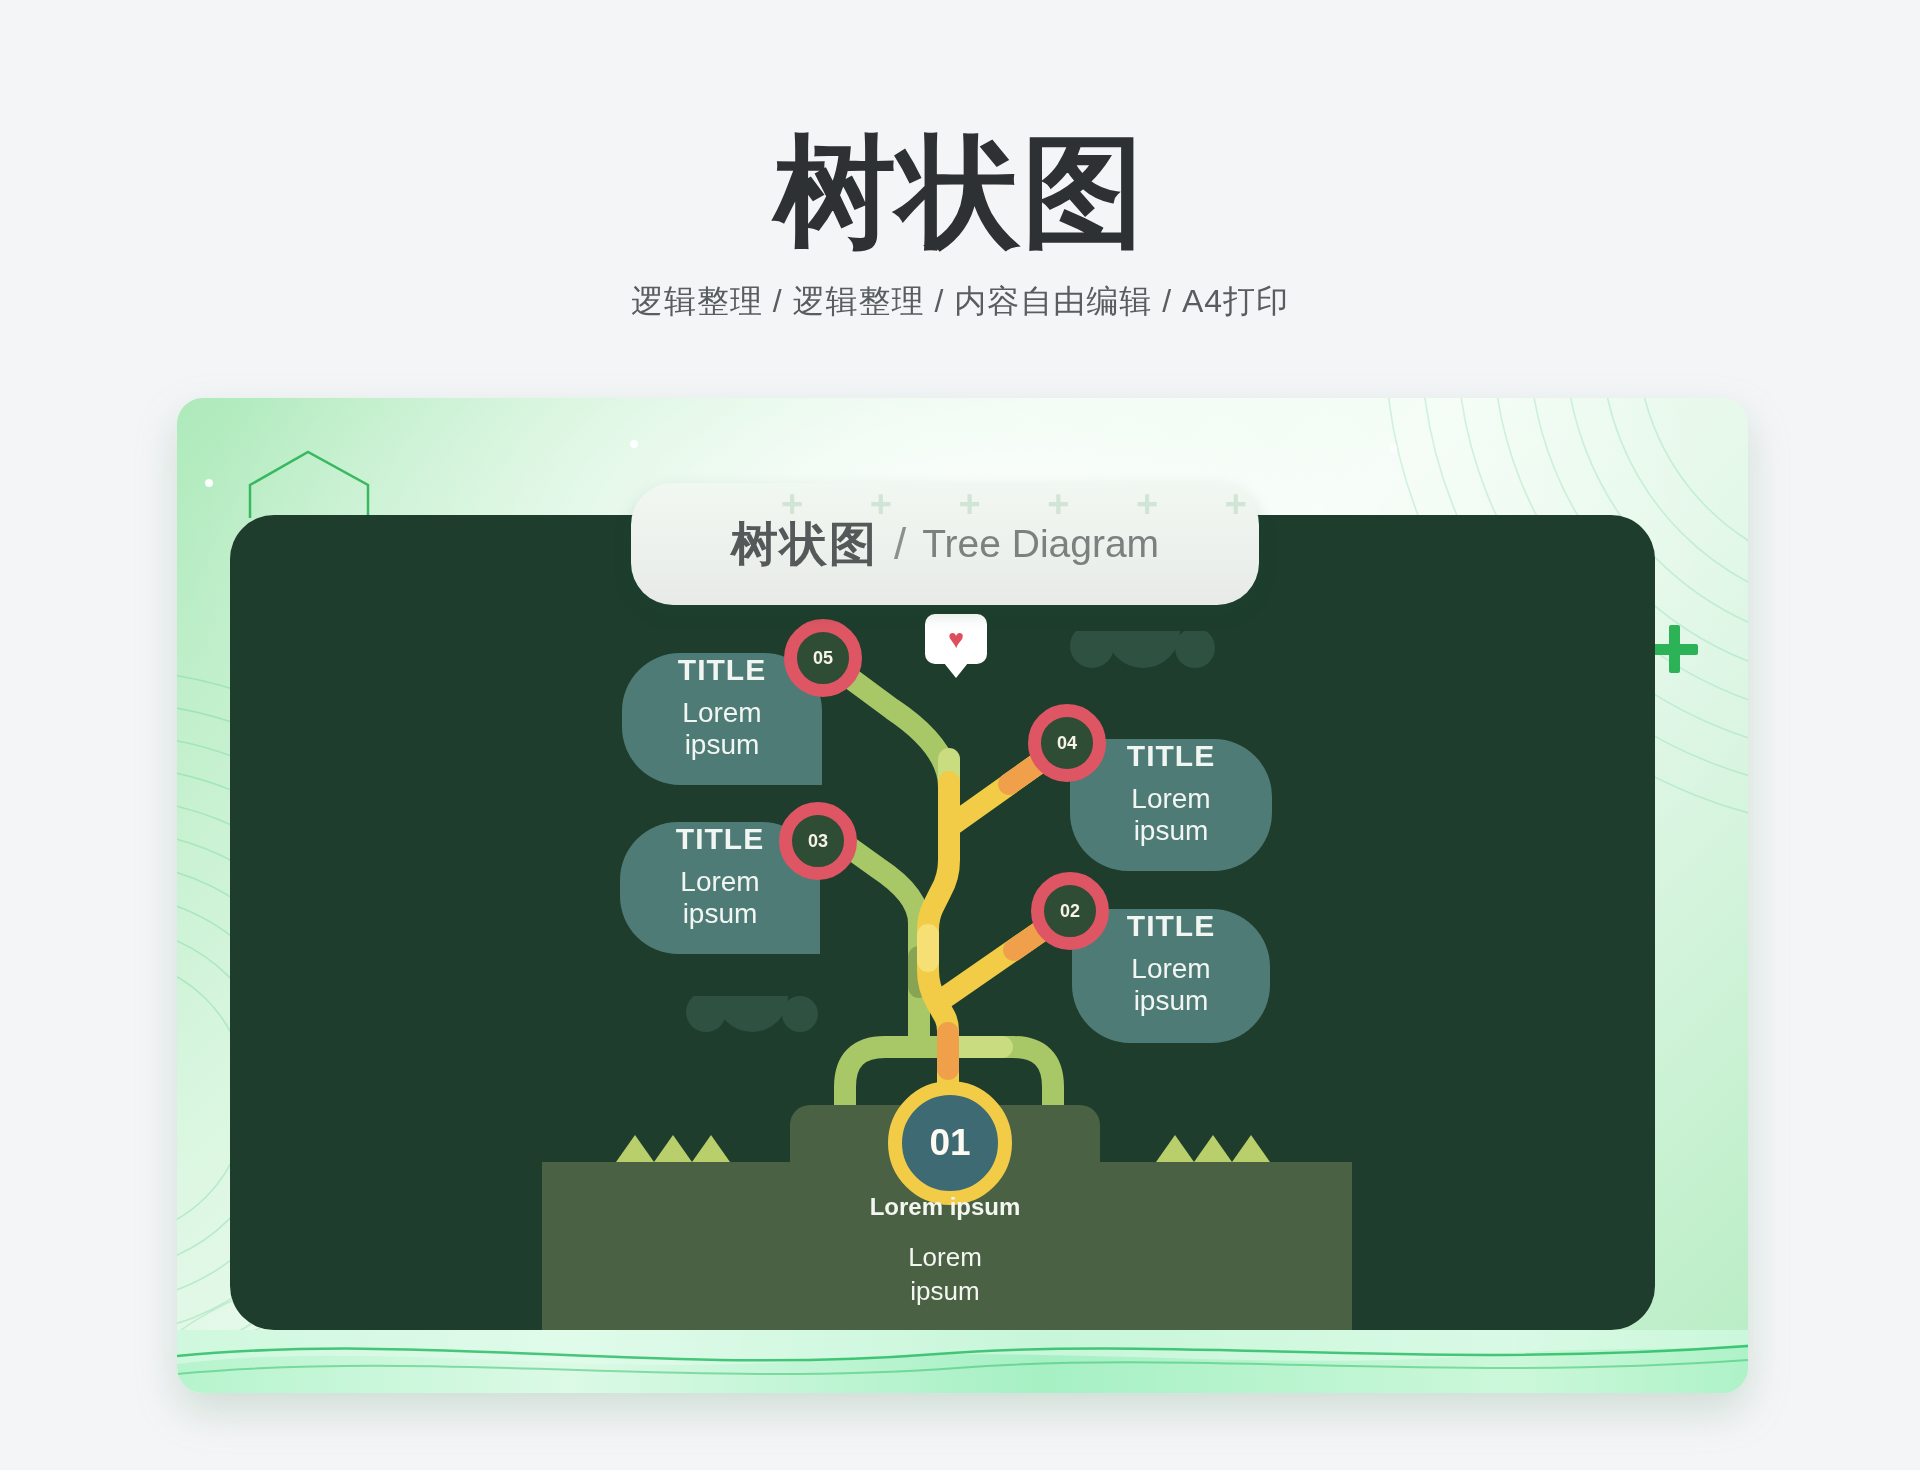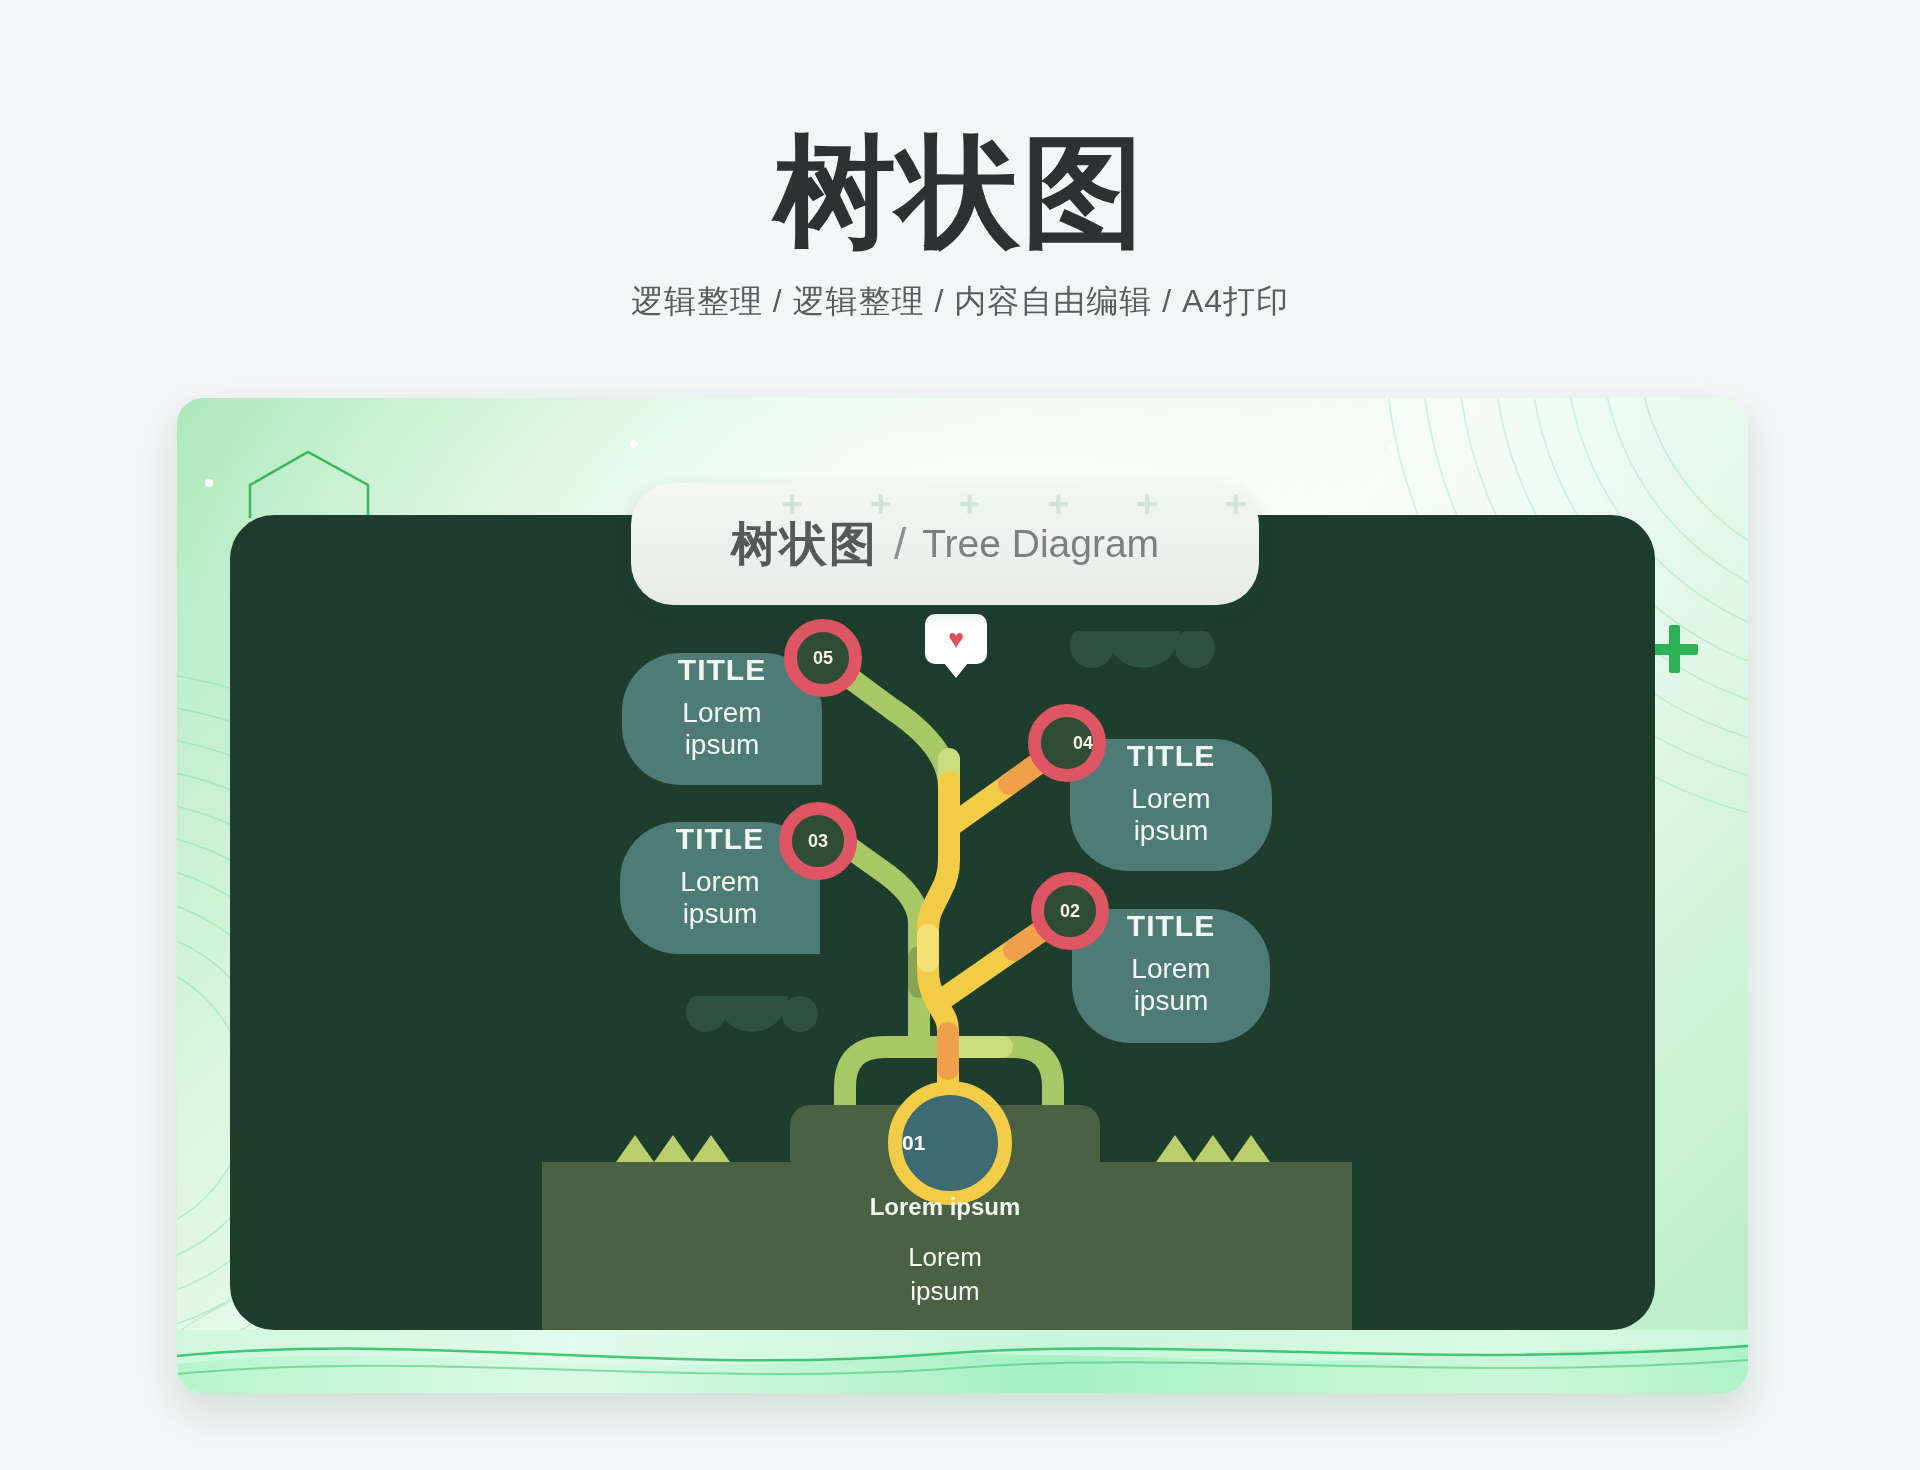--- a/index.html
+++ b/index.html
@@ -88,22 +88,22 @@
   
   .node{
     position:absolute; width:78px; height:78px; border-radius:50%;
     border:13px solid #de5664; background:#2f4c35;
     display:flex; align-items:center; justify-content:center;
     color:#f7f3e8; font-size:18px; font-weight:700; z-index:4;
   }
   .node-root{
     position:absolute; width:124px; height:124px; border-radius:50%;
     border:14px solid #f2cc47; background:#3e6a74;
-    display:flex; align-items:center; 
-    color:#fdfaf2; font-size:21px; font-weight:700; z-index:6;
+    display:flex; align-items:center; justify-content:center;
+    color:#fdfaf2; font-size:37px; font-weight:700; z-index:6;
   }
 
   
   .bubble{
     position:absolute; left:695px; top:99px; width:62px; height:50px;
     background:#ffffff; border-radius:10px; z-index:4;
     display:flex; align-items:center; justify-content:center;
   }
   .bubble::after{
     content:""; position:absolute; left:19px; bottom:-14px;
@@ -252,21 +252,21 @@
     </div>
     <div class="leaf leaf-right" style="left:842px; top:394px; width:198px; height:134px;">
       <div class="t">TITLE</div>
       <div class="b"><span>Lorem</span><br>
       <span>ipsum</span></div>
     </div>
 
     <div class="node" style="left:554px; top:104px;">
         <span>05</span>
       </div>
-    <div class="node" style="left:798px; top:189px;justify-content:flex-end;">
+    <div class="node" style="left:798px; top:189px;">
         <span>04</span>
       </div>
     <div class="node" style="left:549px; top:287px;">
         <span>03</span>
       </div>
     <div class="node" style="left:801px; top:357px;">
         <span>02</span>
       </div>
     <div class="node-root" style="left:658px; top:566px;">
         <span>01</span>

